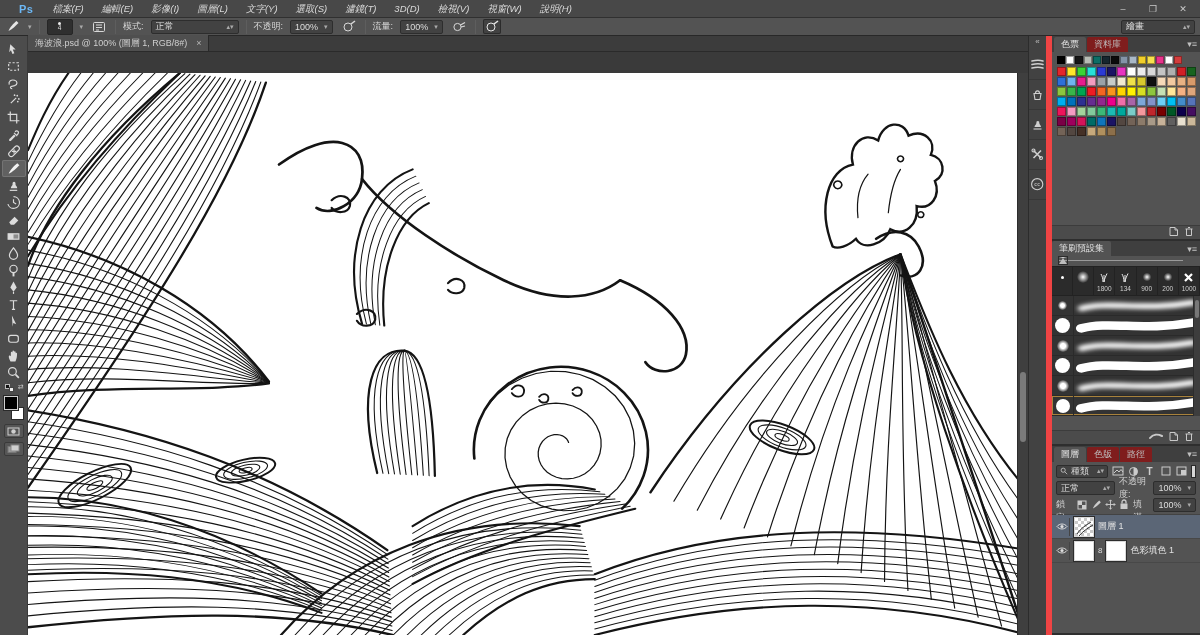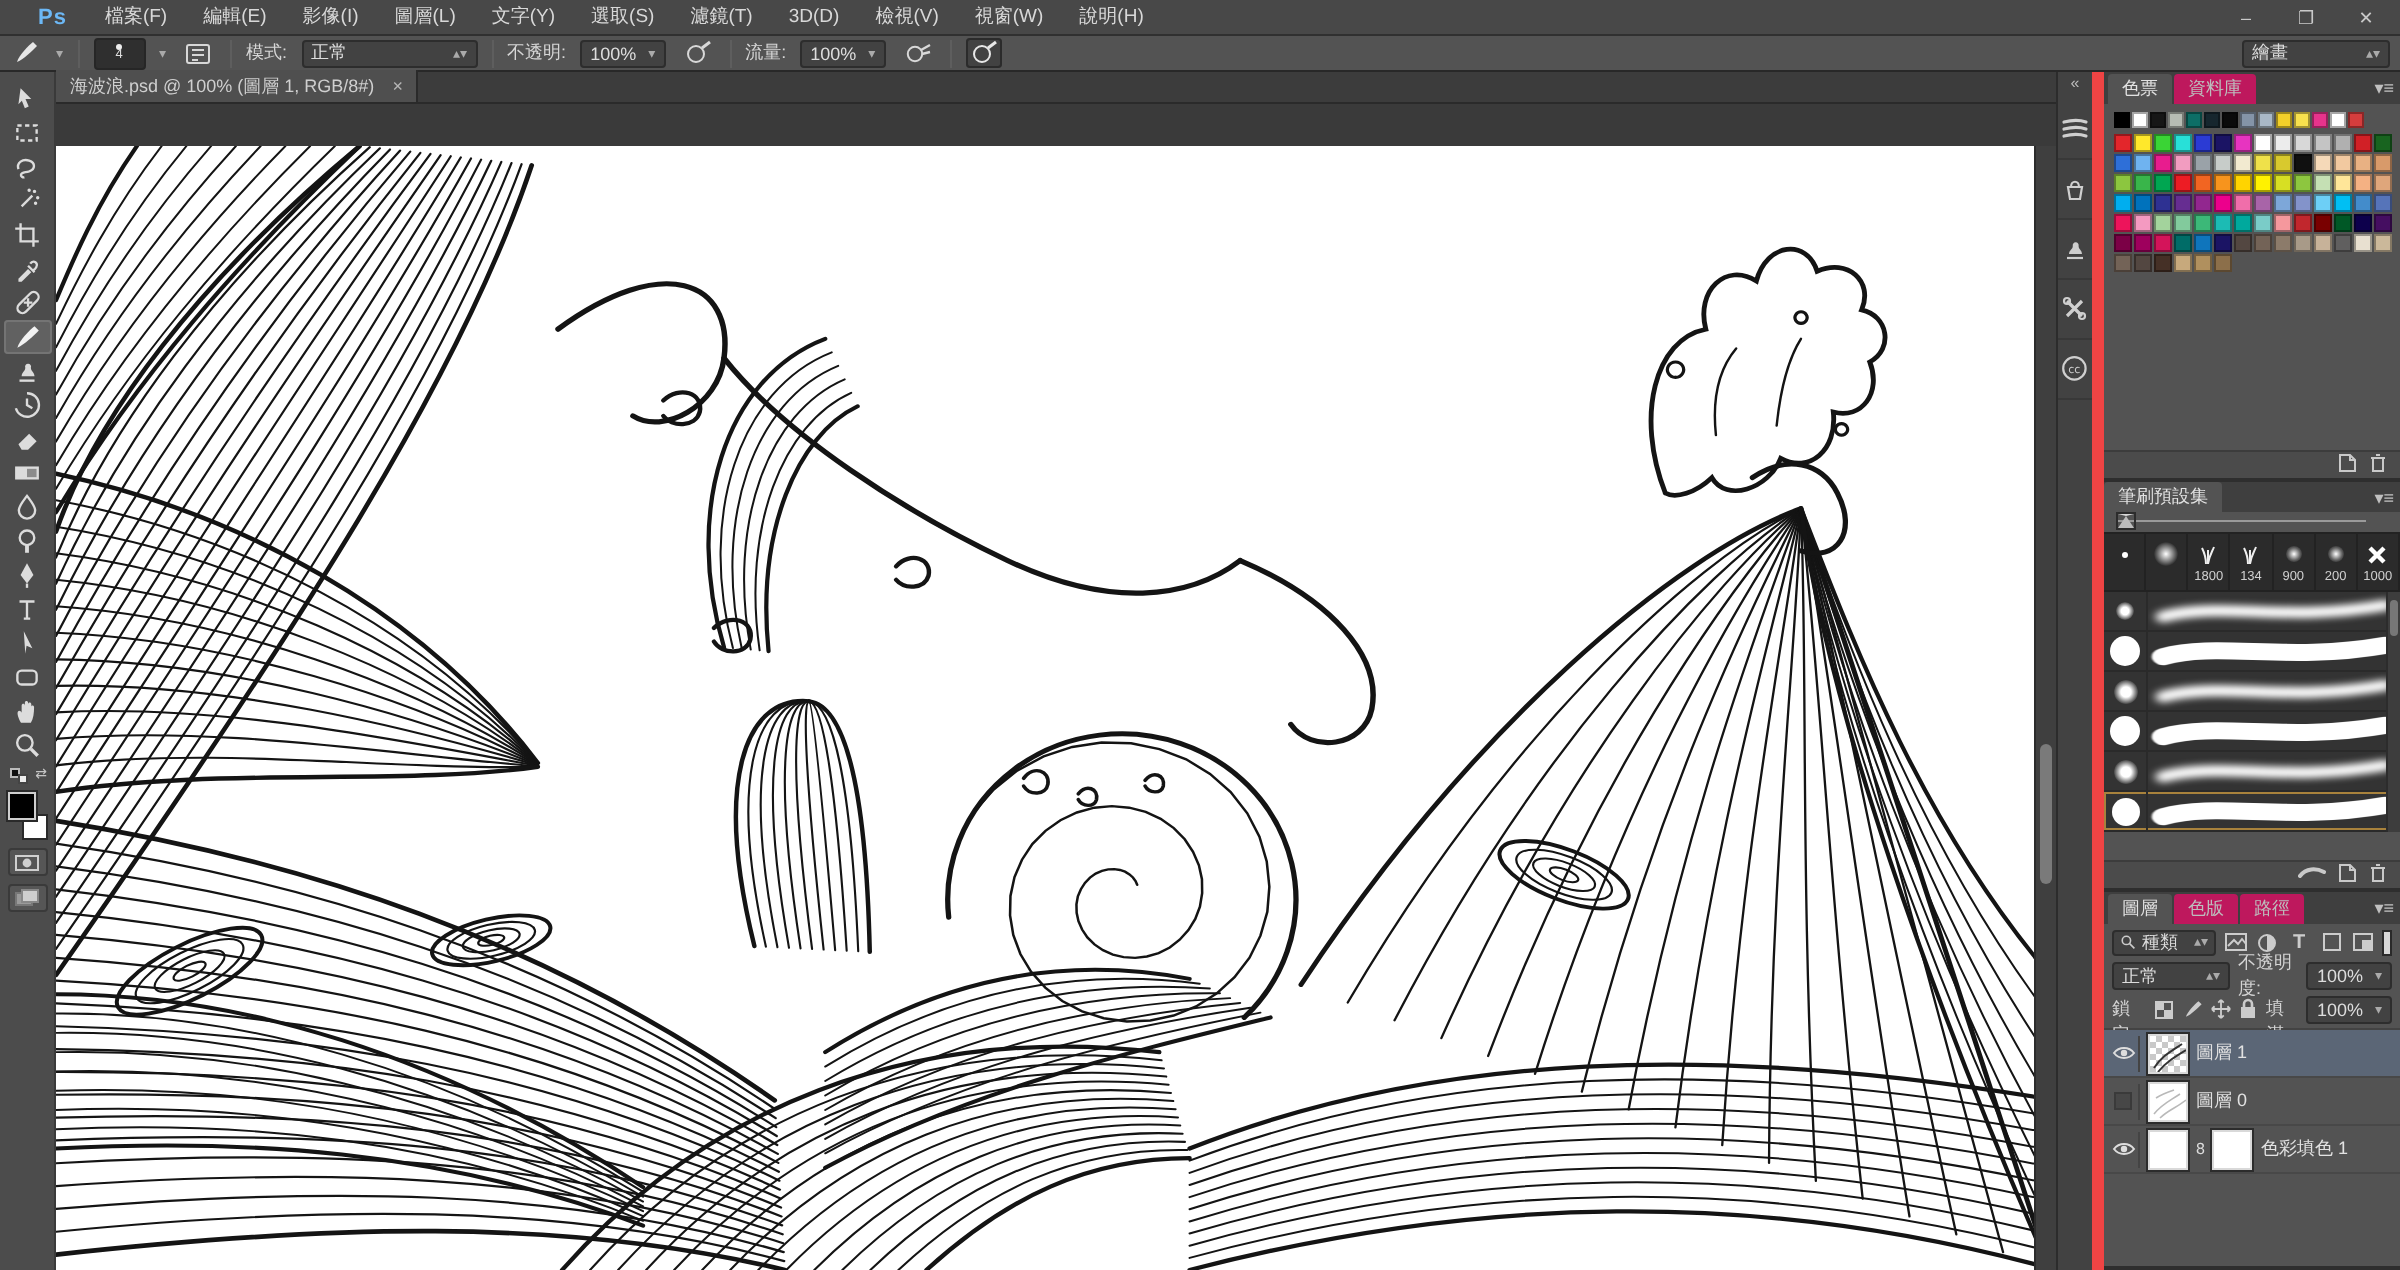--- a/index.html
+++ b/index.html
@@ -1,20 +1,20 @@
 <!DOCTYPE html>
 <html><head>
 <meta charset="utf-8">
 <style>
   *{margin:0;padding:0;box-sizing:border-box;font-family:"Liberation Sans","DejaVu Sans",sans-serif;-webkit-font-smoothing:antialiased;}
   html,body{width:1200px;height:635px;overflow:hidden;background:#3a3a3a;}
   
   .titlebar{height:18px;background:#484848;border-bottom:1px solid #303030;display:flex;align-items:center;padding:0 2px;}
   .ps-logo{color:#6cb8f6;font-weight:bold;font-size:11px;padding:0 10px 0 6px;letter-spacing:.5px;margin-left:11px;}
-  .menu-item{color:#d8d8d8;font-size:9.5px;padding:0 9px;line-height:18px;white-space:nowrap;cursor:default;}
+  .menu-item{color:#d8d8d8;font-size:9.5px;padding:0 9px;line-height:18px;white-space:nowrap;cursor:default;font-style:italic;}
   .win-controls{margin-left:auto;display:flex;}
   .win-btn{width:30px;text-align:center;color:#c9c9c9;font-size:9px;line-height:18px;}
   
   .options-bar{height:18px;background:#535353;border-bottom:1px solid #282828;display:flex;align-items:center;padding:0 5px;gap:7px;font-size:9px;color:#d6d6d6;}
   .opt-sep{width:1px;height:14px;background:#434343;border-right:1px solid #5e5e5e;}
   .dd{background:#424242;border:1px solid #2d2d2d;border-radius:2px;height:14px;display:flex;align-items:center;padding:0 4px;gap:6px;color:#ddd;}
   .dd .arr{color:#aaa;font-size:7px;}
   .brush-preview{width:26px;height:16px;background:#2f2f2f;border:1px solid #262626;border-radius:2px;display:flex;flex-direction:column;align-items:center;justify-content:center;color:#ddd;}
   .brush-preview .dot{width:3px;height:3px;border-radius:50%;background:#eee;}
   .brush-preview .num{font-size:6.5px;line-height:6px;}
@@ -44,21 +44,21 @@
   .canvas-wrap svg{position:absolute;left:0;top:0;width:100%;height:100%;}
   .v-scroll{position:absolute;right:0;top:0;bottom:0;width:11px;background:#3f3f3f;border-left:1px solid #2c2c2c;}
   .v-thumb{position:absolute;left:2px;right:2px;top:299px;height:70px;background:#7a7a7a;border-radius:4px;}
   
   .dock{width:18px;flex:none;background:#424242;border-left:1px solid #2c2c2c;display:flex;flex-direction:column;align-items:center;gap:0;}
   .dock .collapse{color:#bdbdbd;font-size:8px;line-height:8px;padding:2px 0 4px;}
   .dock-icon{width:18px;height:30px;display:flex;align-items:center;justify-content:center;border-bottom:1px solid #383838;}
   
   .panels{width:154px;flex:none;background:#535353;border-left:6px solid #ef4444;display:flex;flex-direction:column;font-size:9px;color:#d4d4d4;}
   .ptabs{height:16px;background:#3f3f3f;display:flex;align-items:flex-end;padding-left:2px;position:relative;}
-  .ptab{height:15px;line-height:15px;padding:0 7px;background:#be185d;color:#bdbdbd;margin-right:1px;border-radius:2px 2px 0 0;font-size:9px;white-space:nowrap;}
+  .ptab{height:15px;line-height:15px;padding:0 7px;background:#7f1d1d;color:#bdbdbd;margin-right:1px;border-radius:2px 2px 0 0;font-size:9px;white-space:nowrap;}
   .ptab.active{background:#535353;color:#e2e2e2;}
   .pmenu{position:absolute;right:3px;top:3px;color:#c0c0c0;font-size:9px;}
   .sec{border-bottom:2px solid #2e2e2e;display:flex;flex-direction:column;}
   .sec-swatches{height:205px;}
   .sec-brush{height:205px;}
   .sec-layers{flex:1;}
   .sw-wrap{padding:4px 4px 0 5px;}
   .sw-row{display:flex;gap:1px;margin-bottom:3px;}
   .sw{width:8px;height:8px;border:1px solid rgba(0,0,0,.35);}
   .sw-grid .sw{width:9px;height:9px;}
@@ -920,29 +920,20 @@
                 <circle cx="6" cy="4.5" r="1.6" fill="#ddd"></circle>
               </svg>
             </span>
             <span class="thumb checker"><svg width="20" height="20" viewBox="0 0 20 20">
                 <path d="M2 16 C6 10 10 8 16 4 M4 18 C8 13 13 10 18 7" stroke="#333" fill="none" stroke-width="1"></path>
               </svg></span>
             <span class="lname">圖層 1</span>
           </div>
           <div class="layer-row">
             <span class="eye-cell">
-              <span class="eye-off"></span>
-            </span>
-            <span class="thumb thumb-white"><svg width="20" height="20" viewBox="0 0 20 20">
-                <path d="M2 15 C6 10 9 9 15 5 M5 17 C9 13 13 12 18 8 M3 7 C6 5 9 4 12 3" stroke="#b9b9b9" fill="none" stroke-width=".8"></path>
-              </svg></span>
-            <span class="lname">圖層 0</span>
-          </div>
-          <div class="layer-row">
-            <span class="eye-cell">
               <svg width="12" height="9" viewBox="0 0 12 9">
                 <path d="M1 4.5 C3.5 1.2 8.5 1.2 11 4.5 C8.5 7.8 3.5 7.8 1 4.5 Z" fill="none" stroke="#ddd"></path>
                 <circle cx="6" cy="4.5" r="1.6" fill="#ddd"></circle>
               </svg>
             </span>
             <span class="thumb thumb-white"></span>
             <span class="linkdot">8</span>
             <span class="thumb thumb-white"></span>
             <span class="lname">色彩填色 1</span>
           </div>

